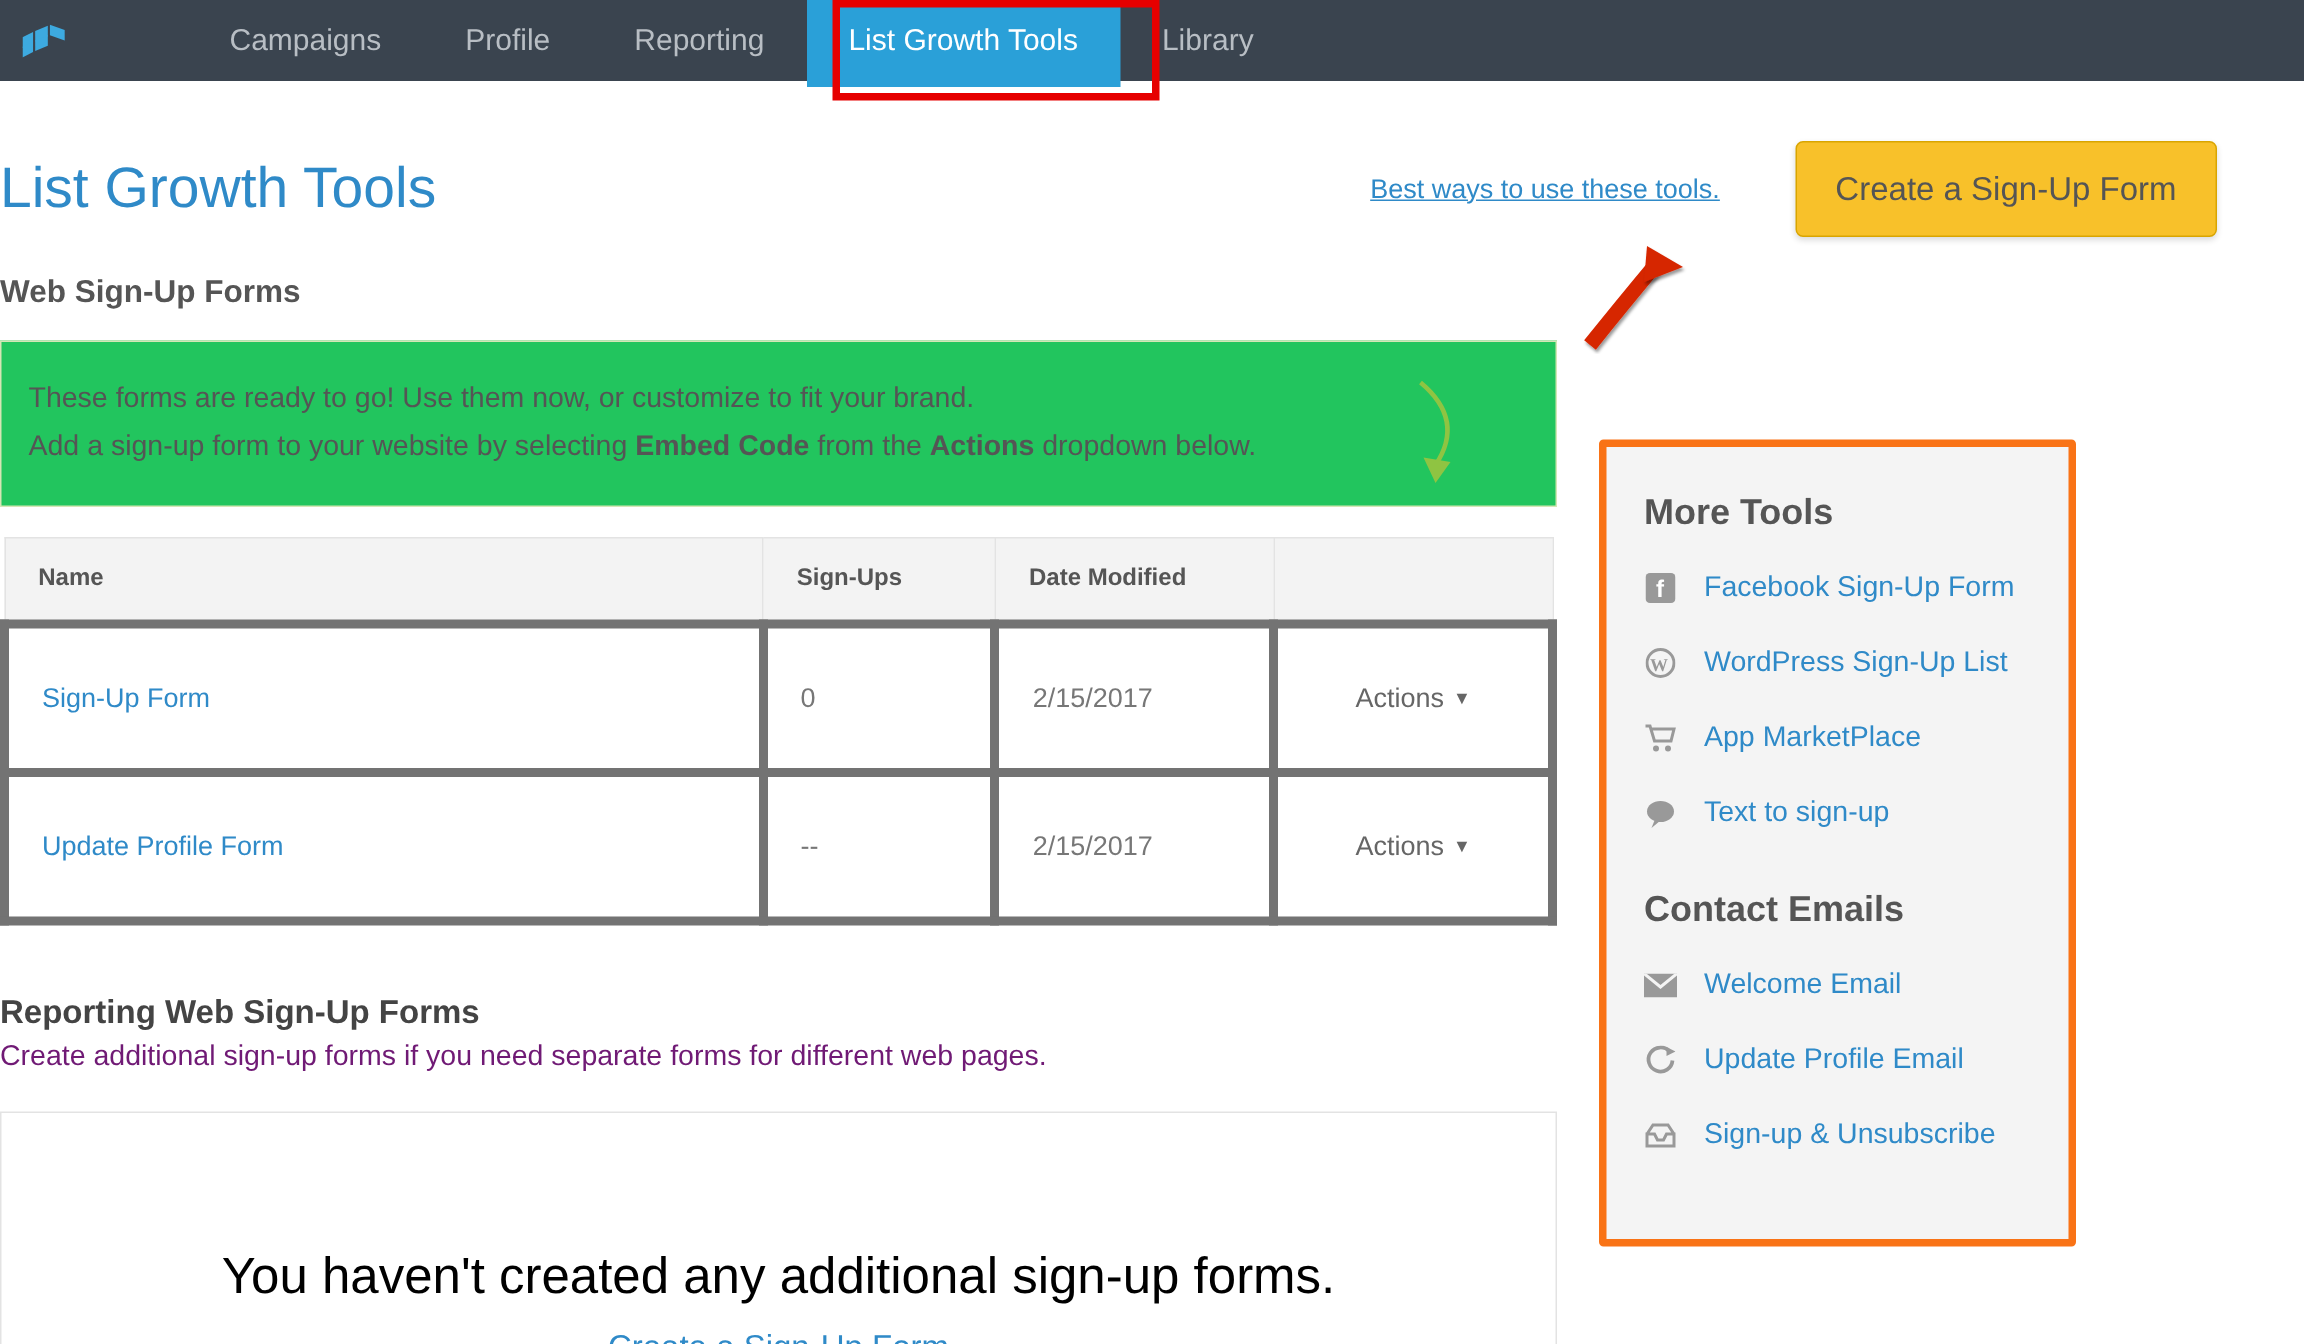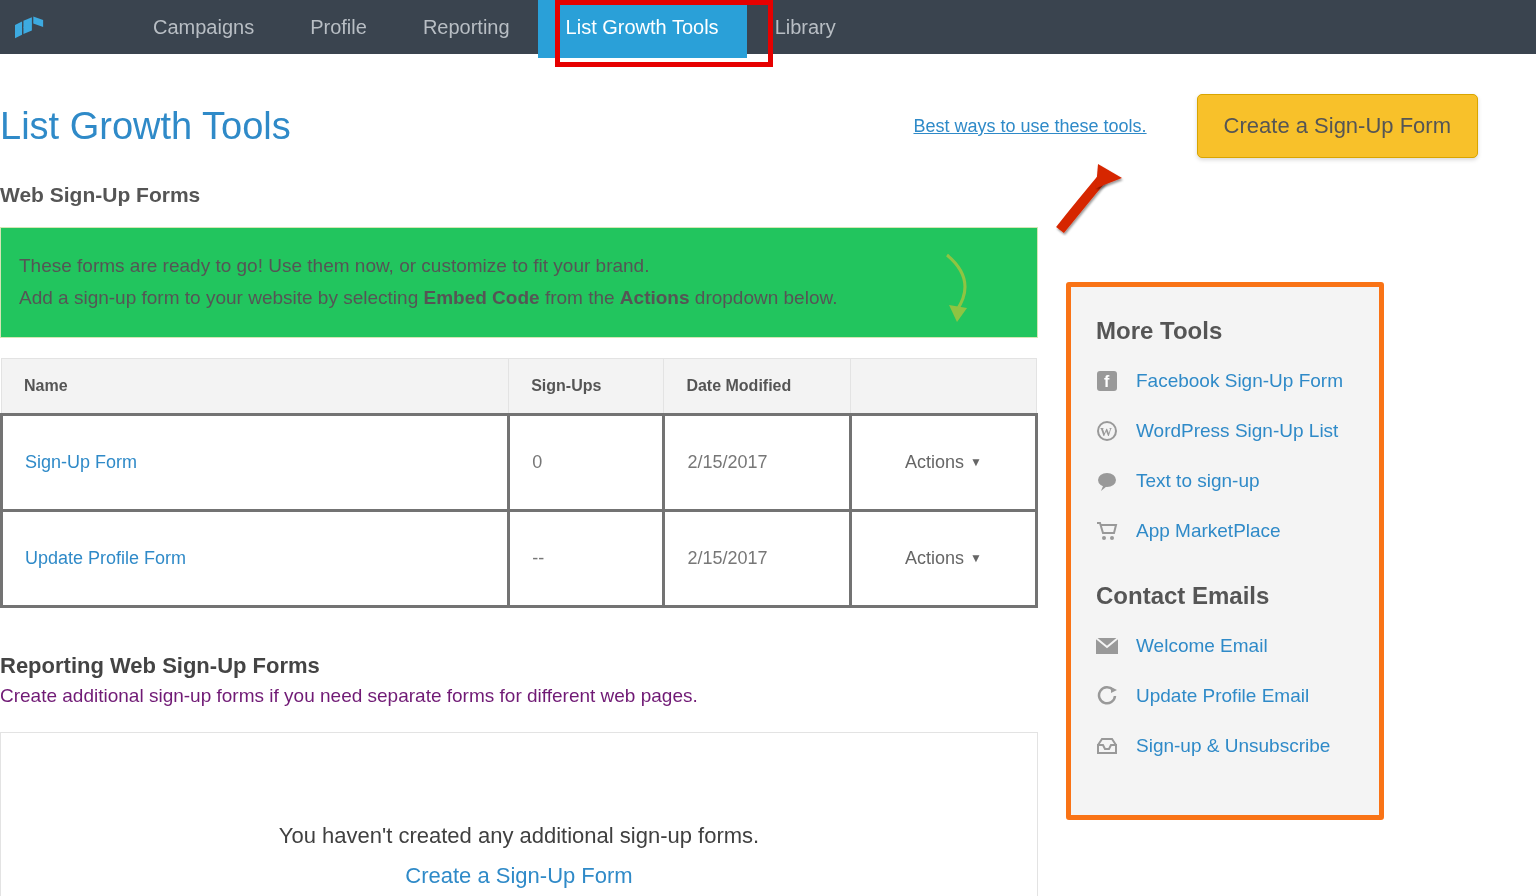--- a/index.html
+++ b/index.html
@@ -17,32 +17,32 @@
 .create-btn { background: #f8c12a; color: #555; font-size: 22px; padding: 18px 26px; border-radius: 5px; border: 1px solid #d9a500; box-shadow: 0 2px 4px rgba(0,0,0,.15); cursor:pointer; margin-right: 58px; }
 .section-h { color: #555; font-size: 21px; font-weight: 600; margin-bottom: 20px; }
 .left-col { width: 1038px; }
 .right-col { background:#f4f4f4; border:5px solid #f97316; border-radius:3px; padding: 30px 25px; margin-top: 20px; width: 318px; }
 .cols { display:flex; gap: 28px; align-items:center; }
 .infobox { background: #22c55e; border:1px solid #d5e6b5; color:#555; font-size:19px; padding:22px 18px; line-height:1.7; position:relative; overflow:hidden; }
 .arrow-hint { position:absolute; right:50px; top:22px; }
 .arrow-ptr { position:absolute; left:1050px; top:160px; pointer-events:none; }
 table { width: 100%; border-collapse: collapse; margin-top: 20px; }
 th { background:#f3f3f3; text-align:left; font-weight:600; color:#555; padding:18px 22px; font-size:16px; border:1px solid #e3e3e3; }
-td { padding:36px 22px; border:3px solid #737373; font-size:18px; color:#777; }
+td { padding:36px 22px; border:6px solid #737373; font-size:18px; color:#777; }
 td.link a { color:#2f8ac8; text-decoration:none; }
 .actions { color:#666; cursor:pointer; display:inline-flex; align-items:center; gap:6px; justify-content:center; width:100%; }
 .caret { font-size:12px; }
 .more-h { color:#555; font-size:24px; font-weight:600; margin-bottom:25px; }
 .tool-item { display:flex; align-items:center; gap:18px; margin-bottom:28px; }
 .tool-item a { color:#2f8ac8; font-size:19px; text-decoration:none; }
 .tool-icon { width:22px; height:22px; display:inline-flex; align-items:center; justify-content:center; color:#888; }
 .addl-h { font-size:22px; font-weight:600; color:#444; margin-top:45px; }
 .addl-sub { color:#701a75; font-size:19px; margin-top:6px; }
 .emptybox { border:1px solid #e3e3e3; margin-top:25px; padding: 90px 20px 10px; text-align:center; }
-.empty-t { color:#404040; font-size:22px; font-weight:400; }
+.empty-t { color:#000000; font-size:34px; font-weight:400; }
 .empty-link { color:#2f8ac8; font-size:22px; margin-top:14px; display:block; }
 </style>
 </head>
 <body>
 
 <div class="topnav">
   <div class="logo">
     <svg viewBox="0 0 64 32">
         <g fill="#3daae0">
           <polygon points="0,13 10,8 10,18 0,23"></polygon>
@@ -150,37 +150,37 @@
         <span class="tool-icon">
             <svg width="20" height="20" viewBox="0 0 20 20">
               <circle cx="10" cy="10" r="9" fill="none" stroke="#999" stroke-width="2"></circle>
               <text x="3" y="15" fill="#999" font-family="serif" font-weight="bold" font-size="12">W</text>
             </svg>
           </span>
         <a>WordPress Sign-Up List</a>
       </div>
       <div class="tool-item">
         <span class="tool-icon">
-            <svg width="20" height="20" viewBox="0 0 20 20">
-              <ellipse cx="10" cy="9" rx="9" ry="7" fill="#999"></ellipse>
-              <path d="M 6 15 L 4 20 L 10 15" fill="#999"></path>
-            </svg>
-          </span>
-        <a>Text to sign-up</a>
-      </div>
-      <div class="tool-item">
-        <span class="tool-icon">
             <svg width="22" height="20" viewBox="0 0 22 20">
               <path d="M1 2 L4 2 L7 12 L18 12 L20 4 L5 4" fill="none" stroke="#999" stroke-width="2"></path>
               <circle cx="8" cy="17" r="2" fill="#999"></circle>
               <circle cx="16" cy="17" r="2" fill="#999"></circle>
             </svg>
           </span>
         <a>App MarketPlace</a>
       </div>
+      <div class="tool-item">
+        <span class="tool-icon">
+            <svg width="20" height="20" viewBox="0 0 20 20">
+              <ellipse cx="10" cy="9" rx="9" ry="7" fill="#999"></ellipse>
+              <path d="M 6 15 L 4 20 L 10 15" fill="#999"></path>
+            </svg>
+          </span>
+        <a>Text to sign-up</a>
+      </div>
 
       <div class="more-h" style="margin-top:40px">Contact Emails</div>
       <div class="tool-item">
         <span class="tool-icon">
             <svg width="22" height="16" viewBox="0 0 22 16">
               <rect width="22" height="16" fill="#999"></rect>
               <path d="M0 0 L11 9 L22 0" fill="none" stroke="#f4f4f4" stroke-width="2"></path>
             </svg>
           </span>
         <a>Welcome Email</a>

